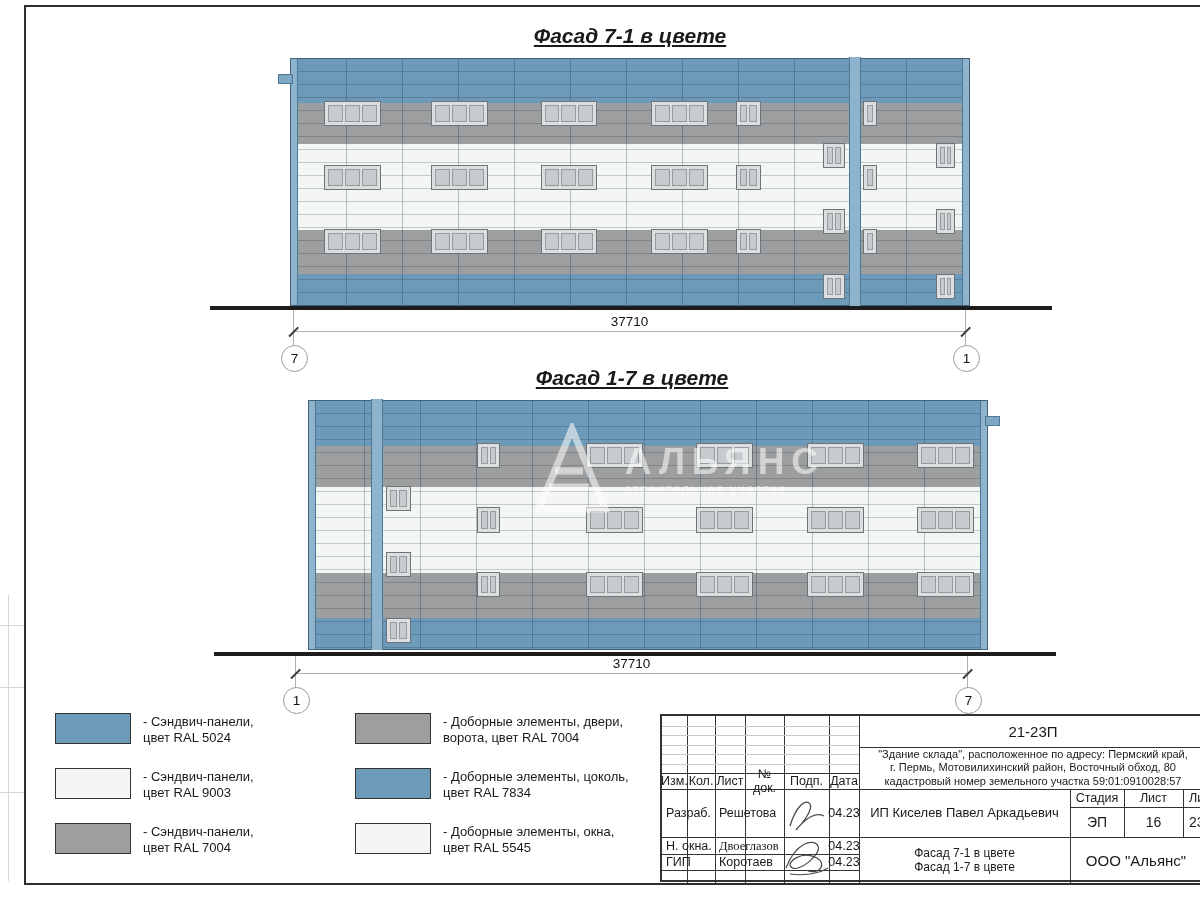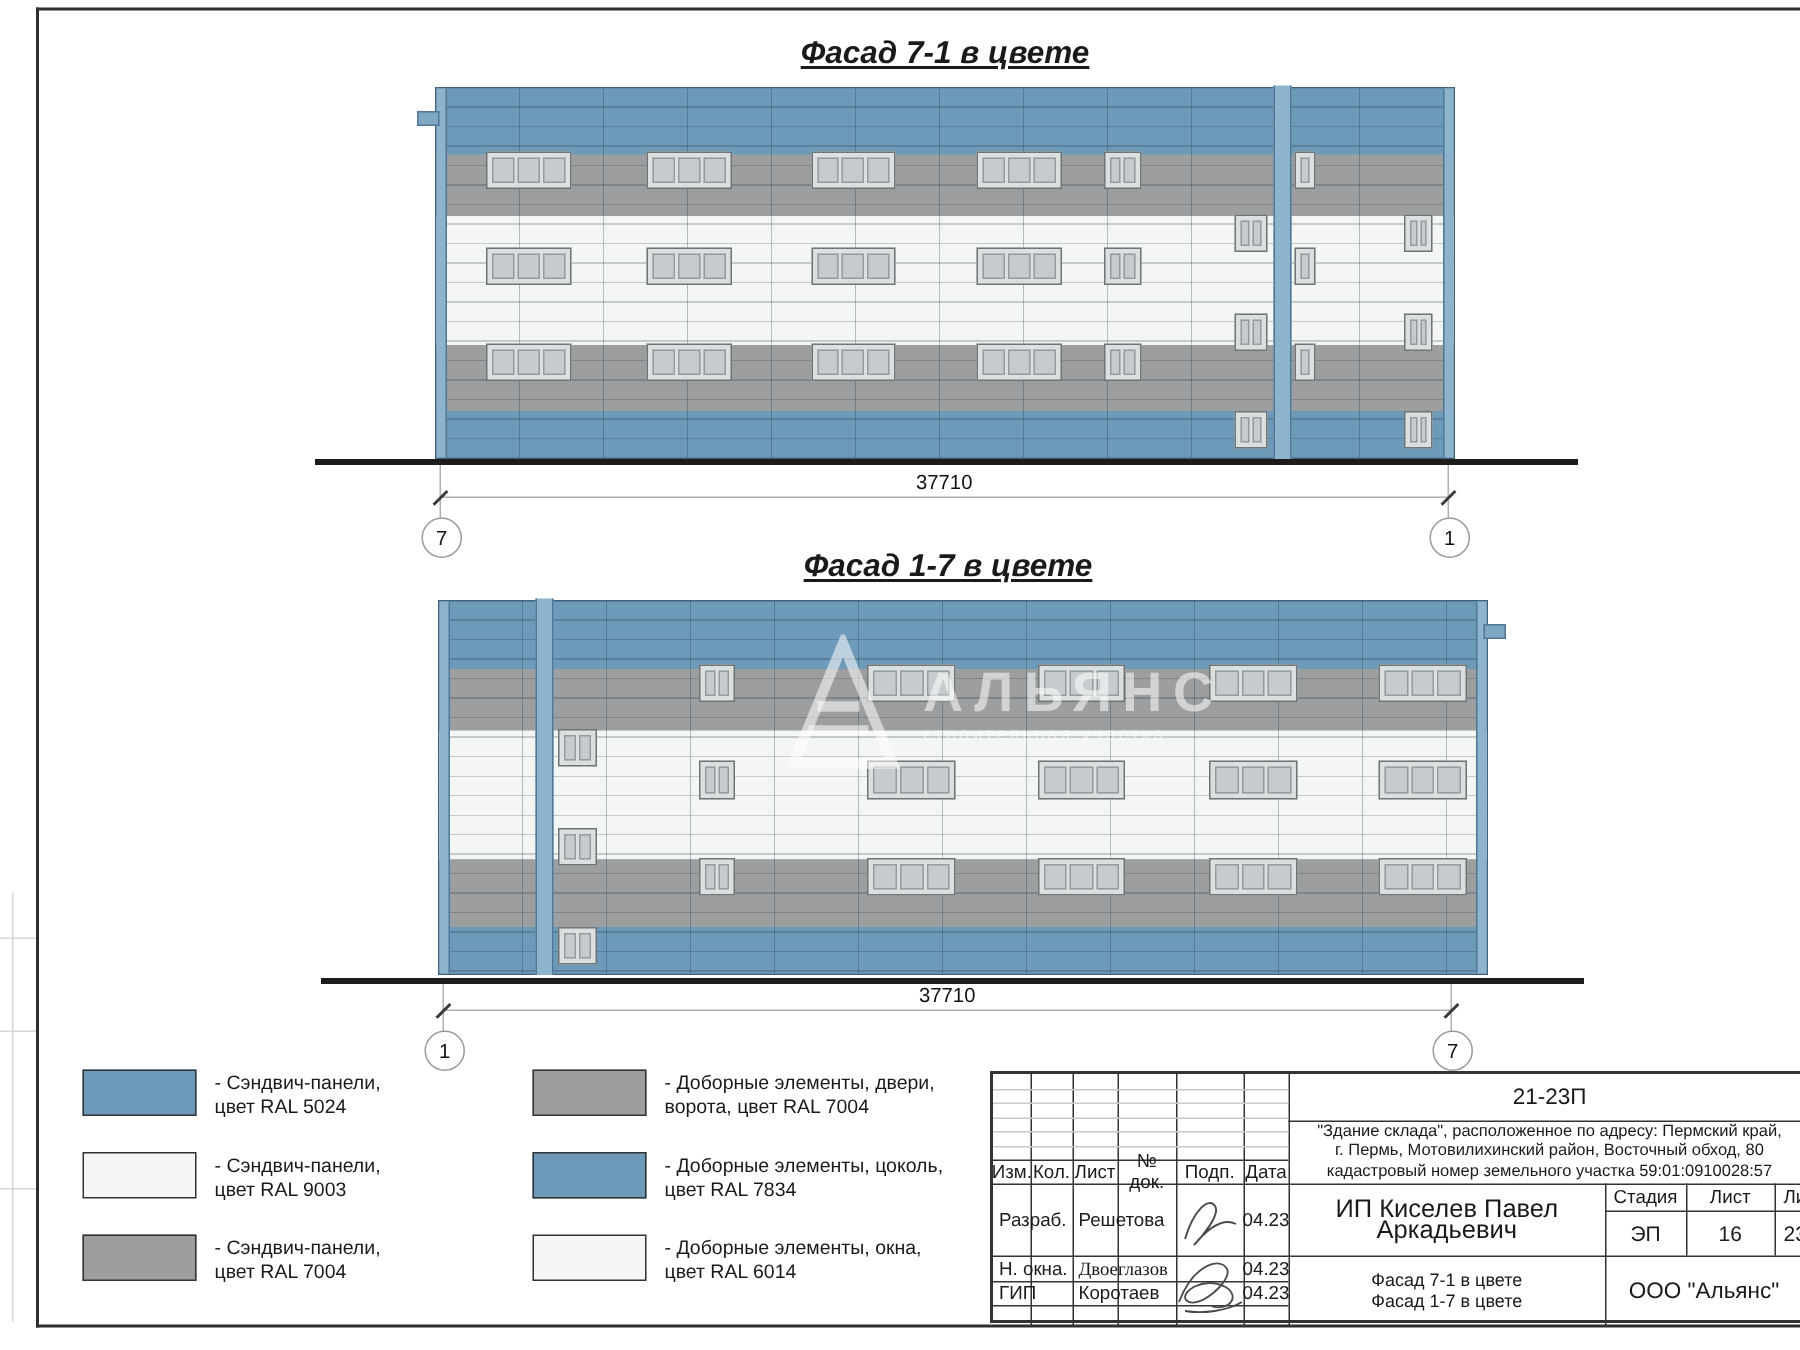--- a/index.html
+++ b/index.html
@@ -193,21 +193,21 @@
   <div class="ext-line" style="left:965px;top:310px;height:40px;"></div>
   <div class="dim-line" style="left:293px;top:331px;width:673px;"></div>
   <div class="tick" style="left:287px;top:331px;"></div>
   <div class="tick" style="left:959px;top:331px;"></div>
   <div class="dim-text" style="left:293px;top:314px;width:673px;">37710</div>
   <div class="axis" style="left:281px;top:345px;">7</div>
   <div class="axis" style="left:953px;top:345px;">1</div>
 </div>
 
 <h2 class="ftitle" style="left:292px;top:366px;">Фасад 1-7 в цвете</h2>
-<div class="facade" id="facade2" style="left:292px;top:400px;width:678px;height:248px;padding-left:20px;">
+<div class="facade" id="facade2" style="left:308px;top:400px;width:678px;height:248px;">
     <div class="band" style="top: 0%; height: 18%; background: rgb(109, 154, 185);"></div>
     <div class="band" style="top: 18%; height: 16.7%; background: rgb(156, 158, 159);"></div>
     <div class="band" style="top: 34.7%; height: 34.7%; background: rgb(243, 246, 242);"></div>
     <div class="band" style="top: 69.4%; height: 18%; background: rgb(156, 158, 159);"></div>
     <div class="band" style="top: 87.4%; height: 12.6%; background: rgb(109, 154, 185);"></div>
     <div class="joints-v"></div>
     <div class="joints-h"></div>
     <div class="edge left"></div>
     <div class="edge right"></div>
     <div class="pilaster" style="left: 9.2%;"></div>
@@ -334,21 +334,21 @@
     <div class="lg-label" style="left: 143px; top: 824px;">- Сэндвич-панели,
 цвет RAL 7004</div>
     <div class="lg-swatch" style="left: 355px; top: 713px; background: rgb(156, 158, 159);"></div>
     <div class="lg-label" style="left: 443px; top: 714px;">- Доборные элементы, двери,
 ворота, цвет RAL 7004</div>
     <div class="lg-swatch" style="left: 355px; top: 768px; background: rgb(109, 154, 185);"></div>
     <div class="lg-label" style="left: 443px; top: 769px;">- Доборные элементы, цоколь,
 цвет RAL 7834</div>
     <div class="lg-swatch" style="left: 355px; top: 823px; background: rgb(243, 246, 242);"></div>
     <div class="lg-label" style="left: 443px; top: 824px;">- Доборные элементы, окна,
-цвет RAL 6014</div>
+цвет RAL 5545</div>
   </div>
 
 <div class="tb">
 
   <div class="vl" style="left:25px;top:0;height:168px;"></div>
   <div class="vl" style="left:53px;top:0;height:168px;"></div>
   <div class="vl" style="left:83px;top:0;height:168px;"></div>
   <div class="vl" style="left:122px;top:0;height:168px;"></div>
   <div class="vl" style="left:167px;top:0;height:168px;"></div>
   <div class="vl" style="left:197px;top:0;height:168px;"></div>
@@ -390,21 +390,21 @@
     <path d="M5,32 C11,12 21,4 25,10 C29,16 15,32 11,36 C21,24 31,18 39,22" fill="none" stroke="#4a4a4a" stroke-width="1.3"></path>
   </svg>
   <svg class="sig" style="left:120px;top:118px;" width="50" height="44" viewBox="0 0 50 44">
     <path d="M4,34 C14,8 32,4 36,12 C40,20 16,40 9,33 C4,28 20,16 35,24 C45,30 38,40 26,37 M8,40 C20,42 36,40 46,34" fill="none" stroke="#4a4a4a" stroke-width="1.2"></path>
   </svg>
 
   <div class="tb-cell tb-code" style="left:197px;top:0;width:348px;height:31px;">21-23П</div>
   <div class="tb-cell tb-desc" style="left:197px;top:31px;width:348px;height:42px;">"Здание склада", расположенное по адресу: Пермский край,
 г. Пермь, Мотовилихинский район, Восточный обход, 80
 кадастровый номер земельного участка 59:01:0910028:57</div>
-  <div class="tb-cell" style="left:197px;top:73px;width:211px;height:48px;font-size:17px;">ИП Киселев Павел Аркадьевич</div>
+  <div class="tb-cell" style="left:197px;top:73px;width:211px;height:48px;font-size:13px;">ИП Киселев Павел Аркадьевич</div>
   <div class="tb-cell" style="left:408px;top:73px;width:54px;height:18px;">Стадия</div>
   <div class="tb-cell" style="left:462px;top:73px;width:59px;height:18px;">Лист</div>
   <div class="tb-cell left" style="left:527px;top:73px;width:60px;height:18px;">Листов</div>
   <div class="tb-cell" style="left:408px;top:91px;width:54px;height:30px;font-size:14px;">ЭП</div>
   <div class="tb-cell" style="left:462px;top:91px;width:59px;height:30px;font-size:14px;">16</div>
   <div class="tb-cell left" style="left:527px;top:91px;width:60px;height:30px;font-size:14px;">23</div>
   <div class="tb-cell tb-desc" style="left:197px;top:121px;width:211px;height:47px;font-size:12px;">Фасад 7-1 в цвете
 Фасад 1-7 в цвете</div>
   <div class="tb-cell tb-company" style="left:408px;top:121px;width:132px;height:47px;">ООО "Альянс"</div>
 </div>

